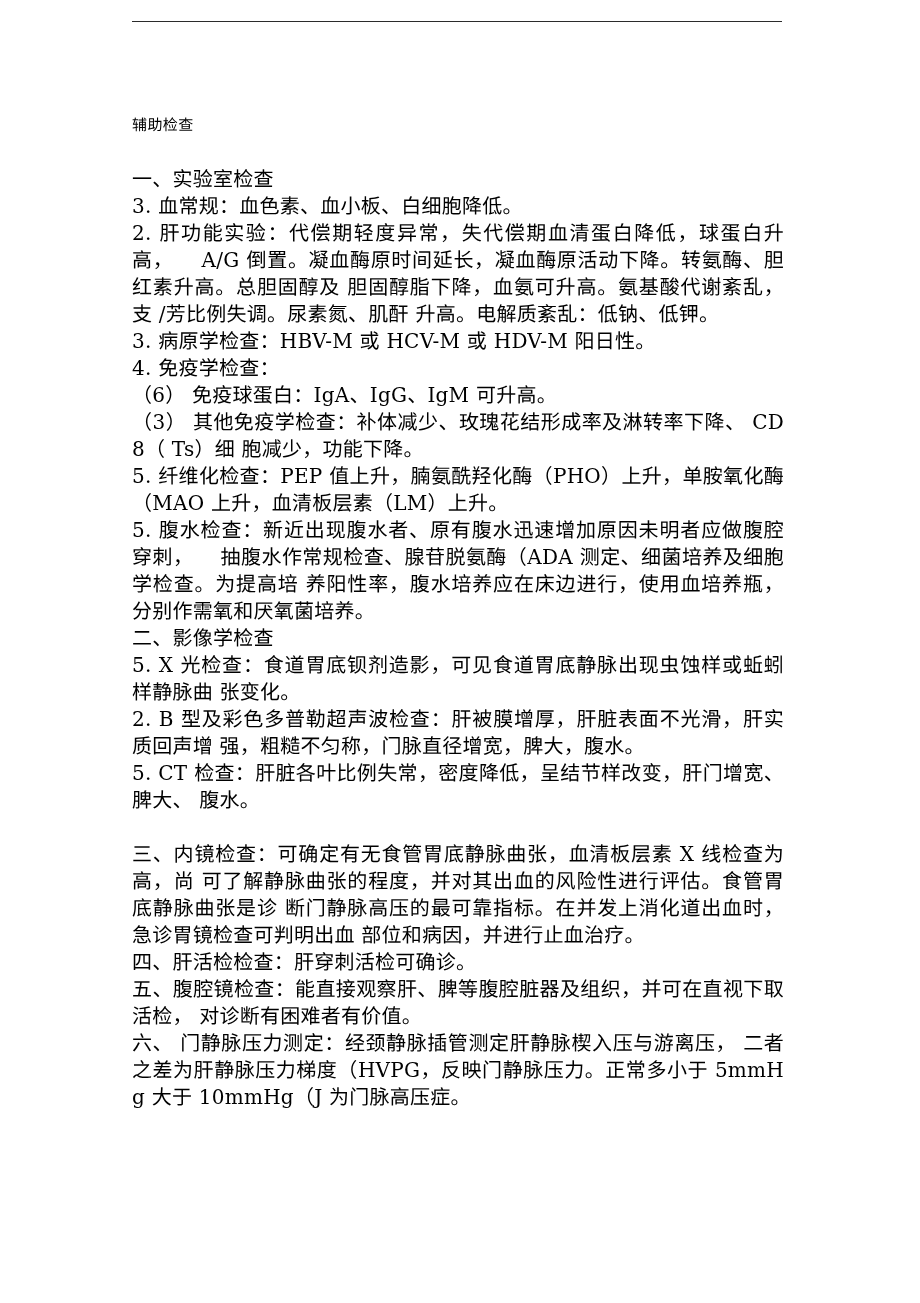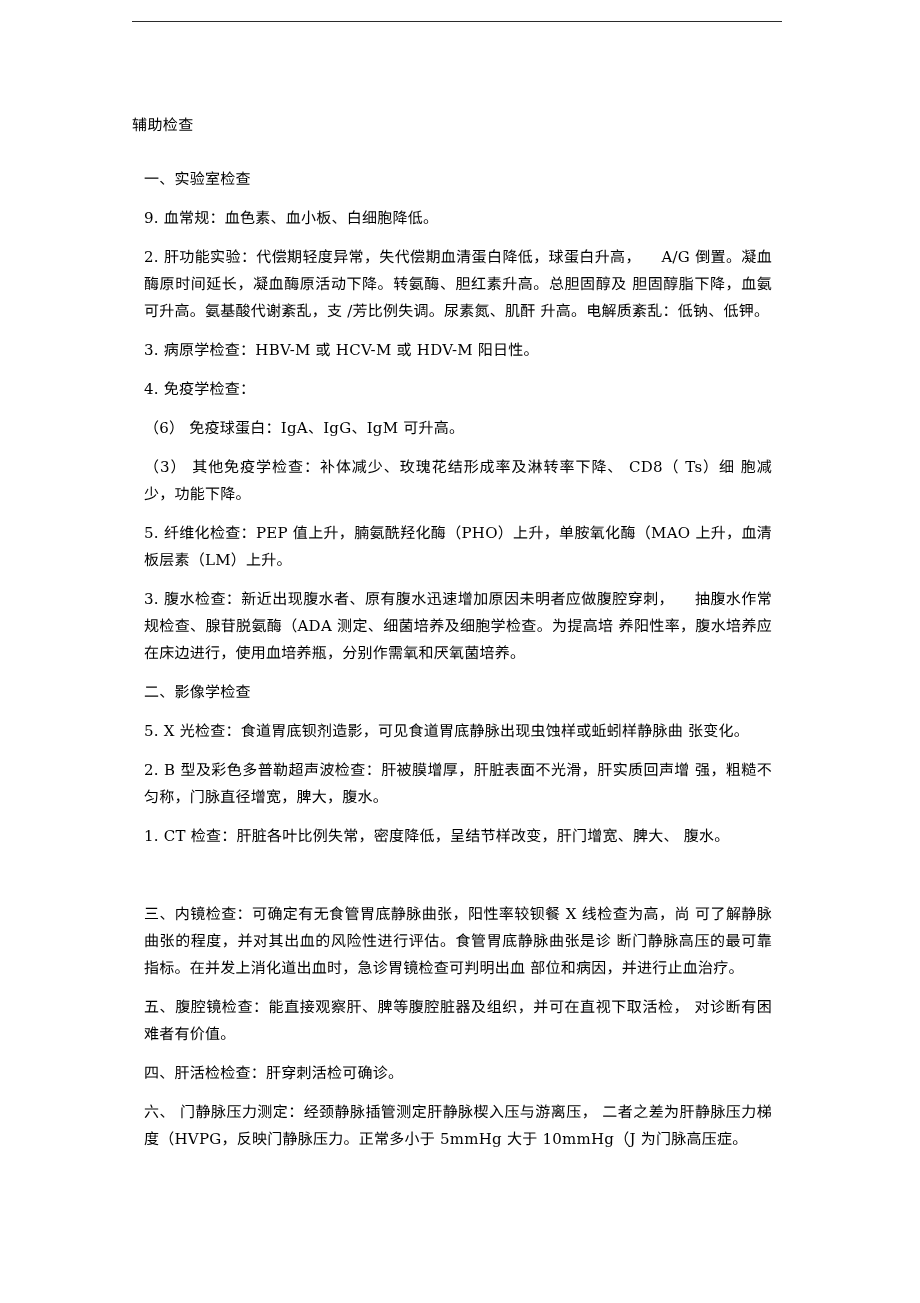--- a/index.html
+++ b/index.html
@@ -46,24 +46,24 @@
   .doc-title {
     font-size: 15px;
     line-height: 27px;
     letter-spacing: 0.4px;
     margin: 0 0 27px 0;
     font-weight: normal;
     text-align: justify;
   }
 
   .para {
-    font-size: 15px;
+    font-size: 20px;
     line-height: 27px;
     letter-spacing: 0.25px;
-    margin: 12px;
+    margin: 0;
     text-align: justify;
     text-justify: inter-ideograph;
     white-space: pre-wrap;
     word-break: break-all;
   }
 
   .para.indent {
     text-indent: 0;
     padding-left: 0;
   }
@@ -77,32 +77,32 @@
 
 <div class="page">
 
   <div class="header-rule"></div>
 
   <div class="content">
 
     <div class="doc-title">辅助检查</div>
 
     <div class="para">一、实验室检查</div>
-    <div class="para">9. 血常规：血色素、血小板、白细胞降低。</div>
+    <div class="para">3. 血常规：血色素、血小板、白细胞降低。</div>
     <div class="para">2. 肝功能实验：代偿期轻度异常，失代偿期血清蛋白降低，球蛋白升高，    A/G 倒置。凝血酶原时间延长，凝血酶原活动下降。转氨酶、胆红素升高。总胆固醇及 胆固醇脂下降，血氨可升高。氨基酸代谢紊乱，支 /芳比例失调。尿素氮、肌酐 升高。电解质紊乱：低钠、低钾。</div>
     <div class="para">3. 病原学检查：HBV-M 或 HCV-M 或 HDV-M 阳日性。</div>
     <div class="para">4. 免疫学检查：</div>
     <div class="para indent">（6） 免疫球蛋白：IgA、IgG、IgM 可升高。</div>
     <div class="para indent">（3） 其他免疫学检查：补体减少、玫瑰花结形成率及淋转率下降、 CD8（ Ts）细 胞减少，功能下降。</div>
     <div class="para">5. 纤维化检查：PEP 值上升，腩氨酰羟化酶（PHO）上升，单胺氧化酶（MAO 上升，血清板层素（LM）上升。</div>
-    <div class="para">3. 腹水检查：新近出现腹水者、原有腹水迅速增加原因未明者应做腹腔穿刺，    抽腹水作常规检查、腺苷脱氨酶（ADA 测定、细菌培养及细胞学检查。为提高培 养阳性率，腹水培养应在床边进行，使用血培养瓶，分别作需氧和厌氧菌培养。</div>
+    <div class="para">5. 腹水检查：新近出现腹水者、原有腹水迅速增加原因未明者应做腹腔穿刺，    抽腹水作常规检查、腺苷脱氨酶（ADA 测定、细菌培养及细胞学检查。为提高培 养阳性率，腹水培养应在床边进行，使用血培养瓶，分别作需氧和厌氧菌培养。</div>
     <div class="para">二、影像学检查</div>
     <div class="para">5. X 光检查：食道胃底钡剂造影，可见食道胃底静脉出现虫蚀样或蚯蚓样静脉曲 张变化。</div>
     <div class="para">2. B 型及彩色多普勒超声波检查：肝被膜增厚，肝脏表面不光滑，肝实质回声增 强，粗糙不匀称，门脉直径增宽，脾大，腹水。</div>
-    <div class="para">1. CT 检查：肝脏各叶比例失常，密度降低，呈结节样改变，肝门增宽、脾大、 腹水。</div>
+    <div class="para">5. CT 检查：肝脏各叶比例失常，密度降低，呈结节样改变，肝门增宽、脾大、 腹水。</div>
     <div class="spacer"></div>
-    <div class="para">三、内镜检查：可确定有无食管胃底静脉曲张，阳性率较钡餐 X 线检查为高，尚 可了解静脉曲张的程度，并对其出血的风险性进行评估。食管胃底静脉曲张是诊 断门静脉高压的最可靠指标。在并发上消化道出血时，急诊胃镜检查可判明出血 部位和病因，并进行止血治疗。</div>
+    <div class="para">三、内镜检查：可确定有无食管胃底静脉曲张，血清板层素 X 线检查为高，尚 可了解静脉曲张的程度，并对其出血的风险性进行评估。食管胃底静脉曲张是诊 断门静脉高压的最可靠指标。在并发上消化道出血时，急诊胃镜检查可判明出血 部位和病因，并进行止血治疗。</div>
+    <div class="para">四、肝活检检查：肝穿刺活检可确诊。</div>
     <div class="para">五、腹腔镜检查：能直接观察肝、脾等腹腔脏器及组织，并可在直视下取活检， 对诊断有困难者有价值。</div>
-    <div class="para">四、肝活检检查：肝穿刺活检可确诊。</div>
     <div class="para">六、 门静脉压力测定：经颈静脉插管测定肝静脉楔入压与游离压， 二者之差为肝静脉压力梯度（HVPG，反映门静脉压力。正常多小于 5mmHg 大于 10mmHg（J 为门脉高压症。</div>
 
   </div>
 </div>
 
 </body></html>

